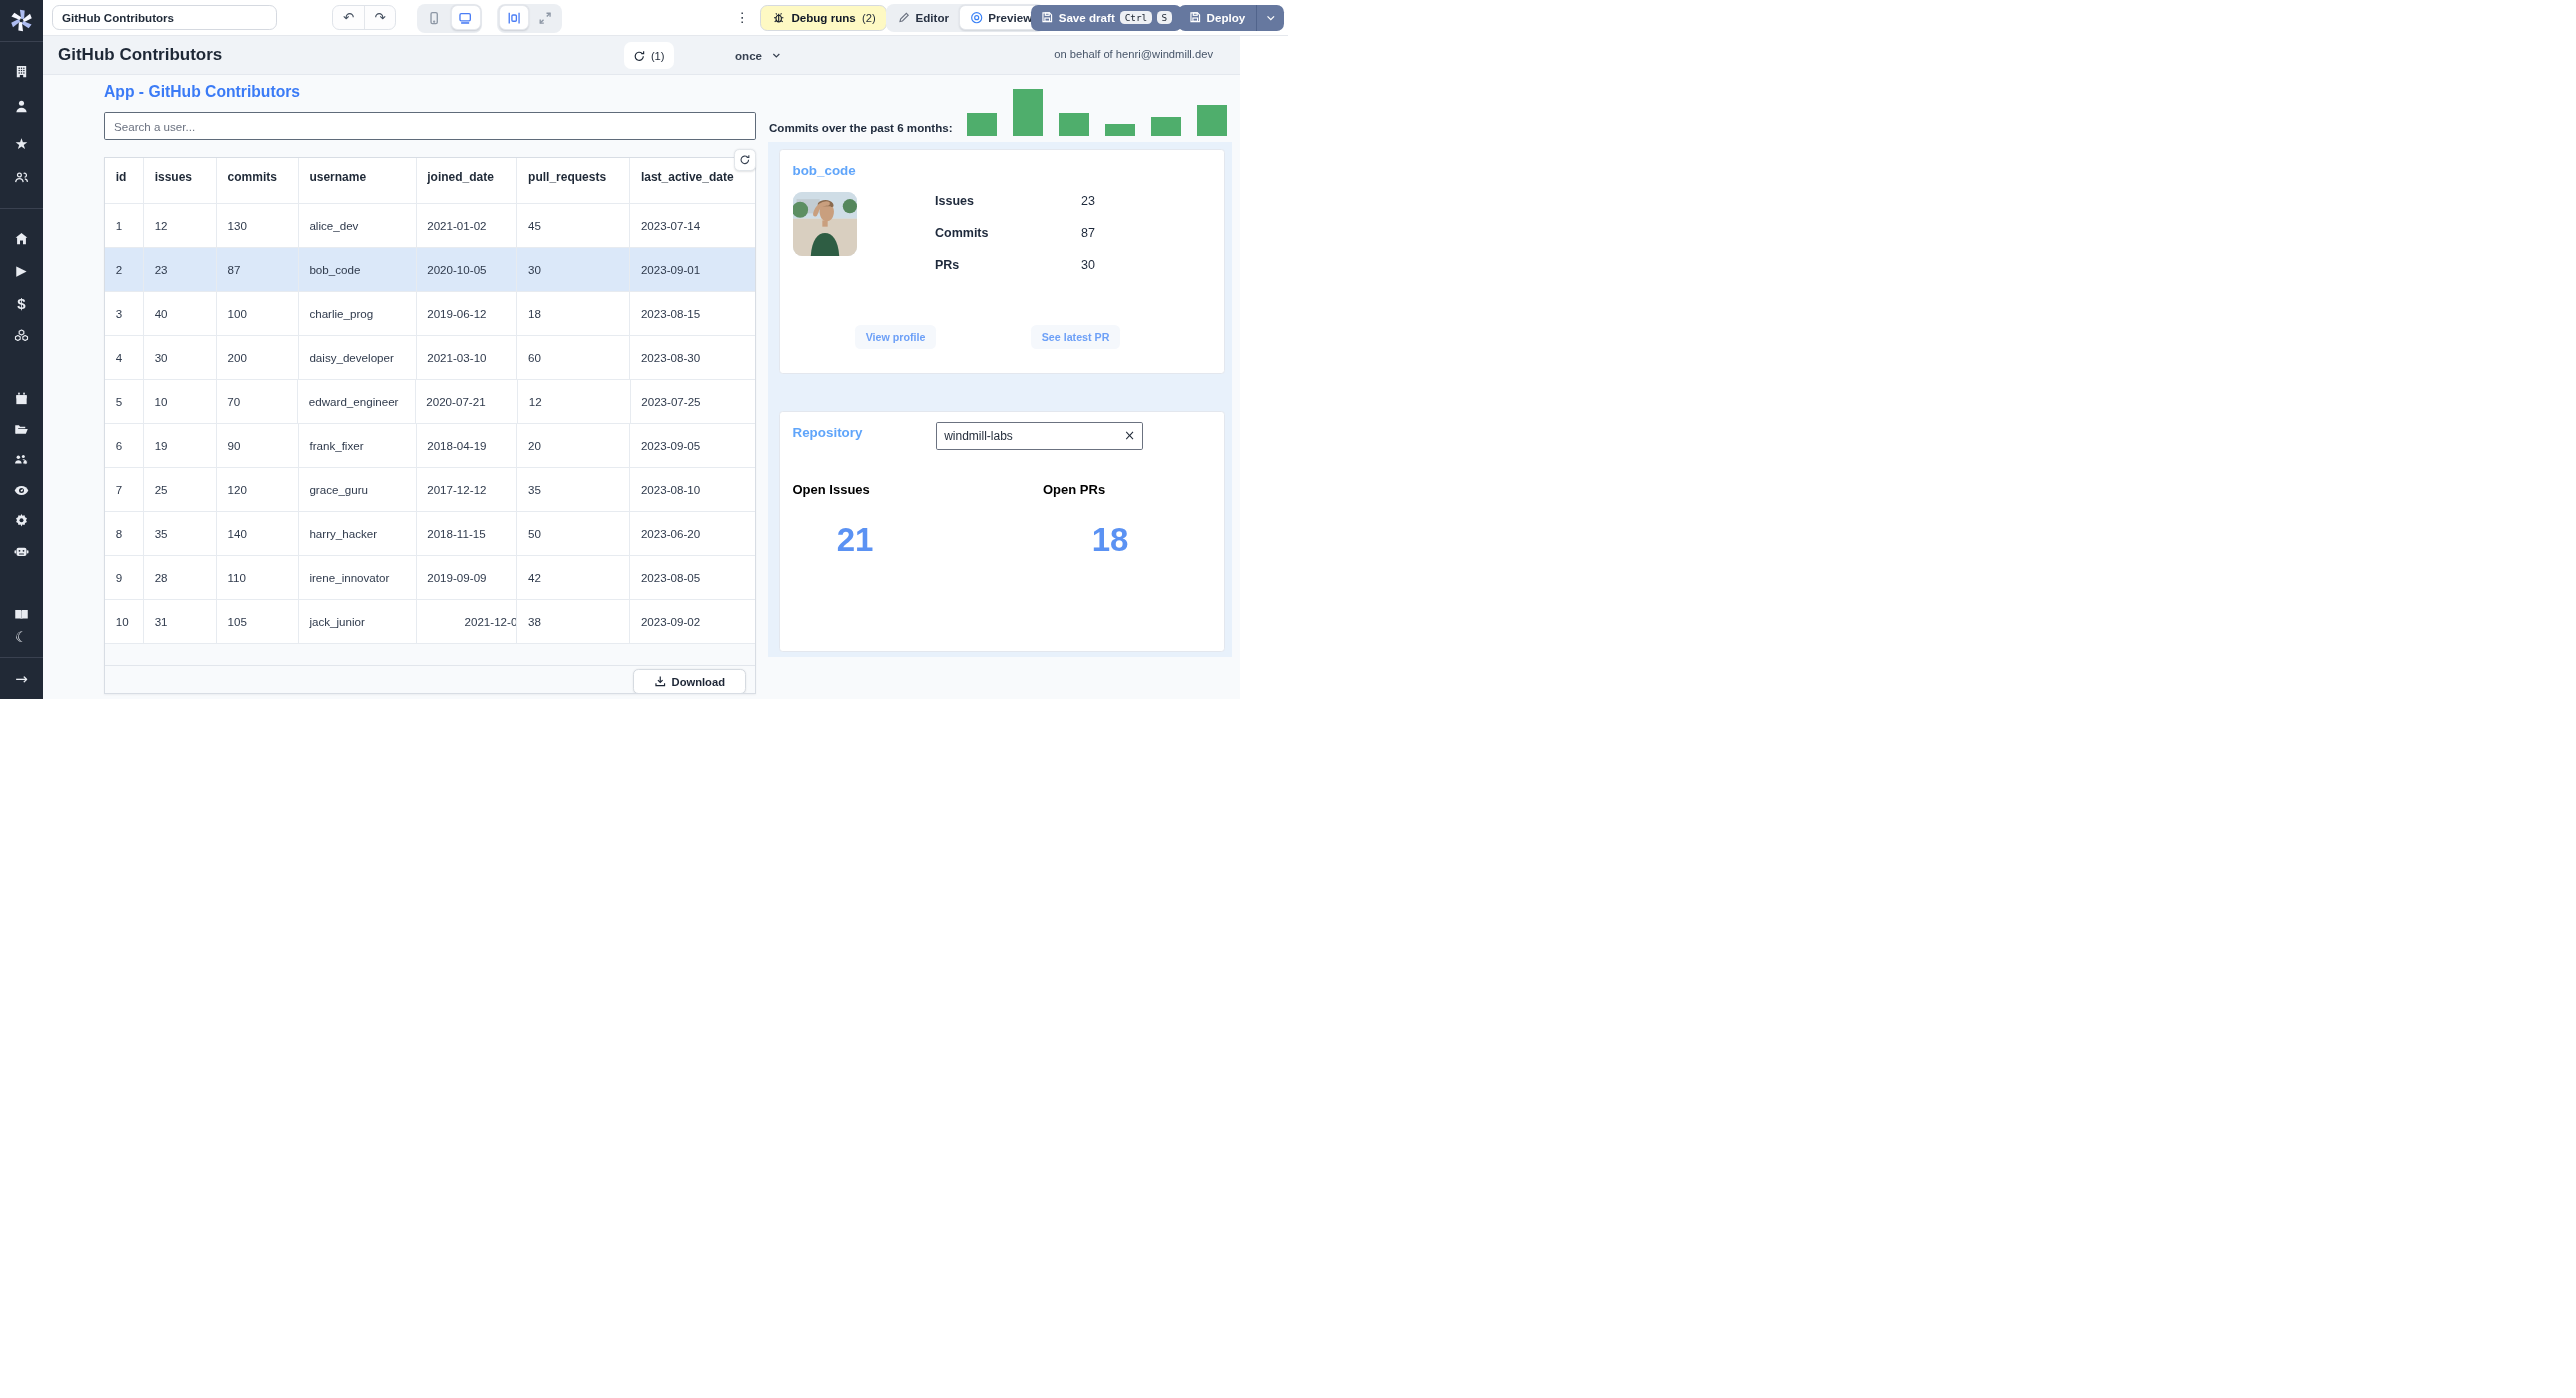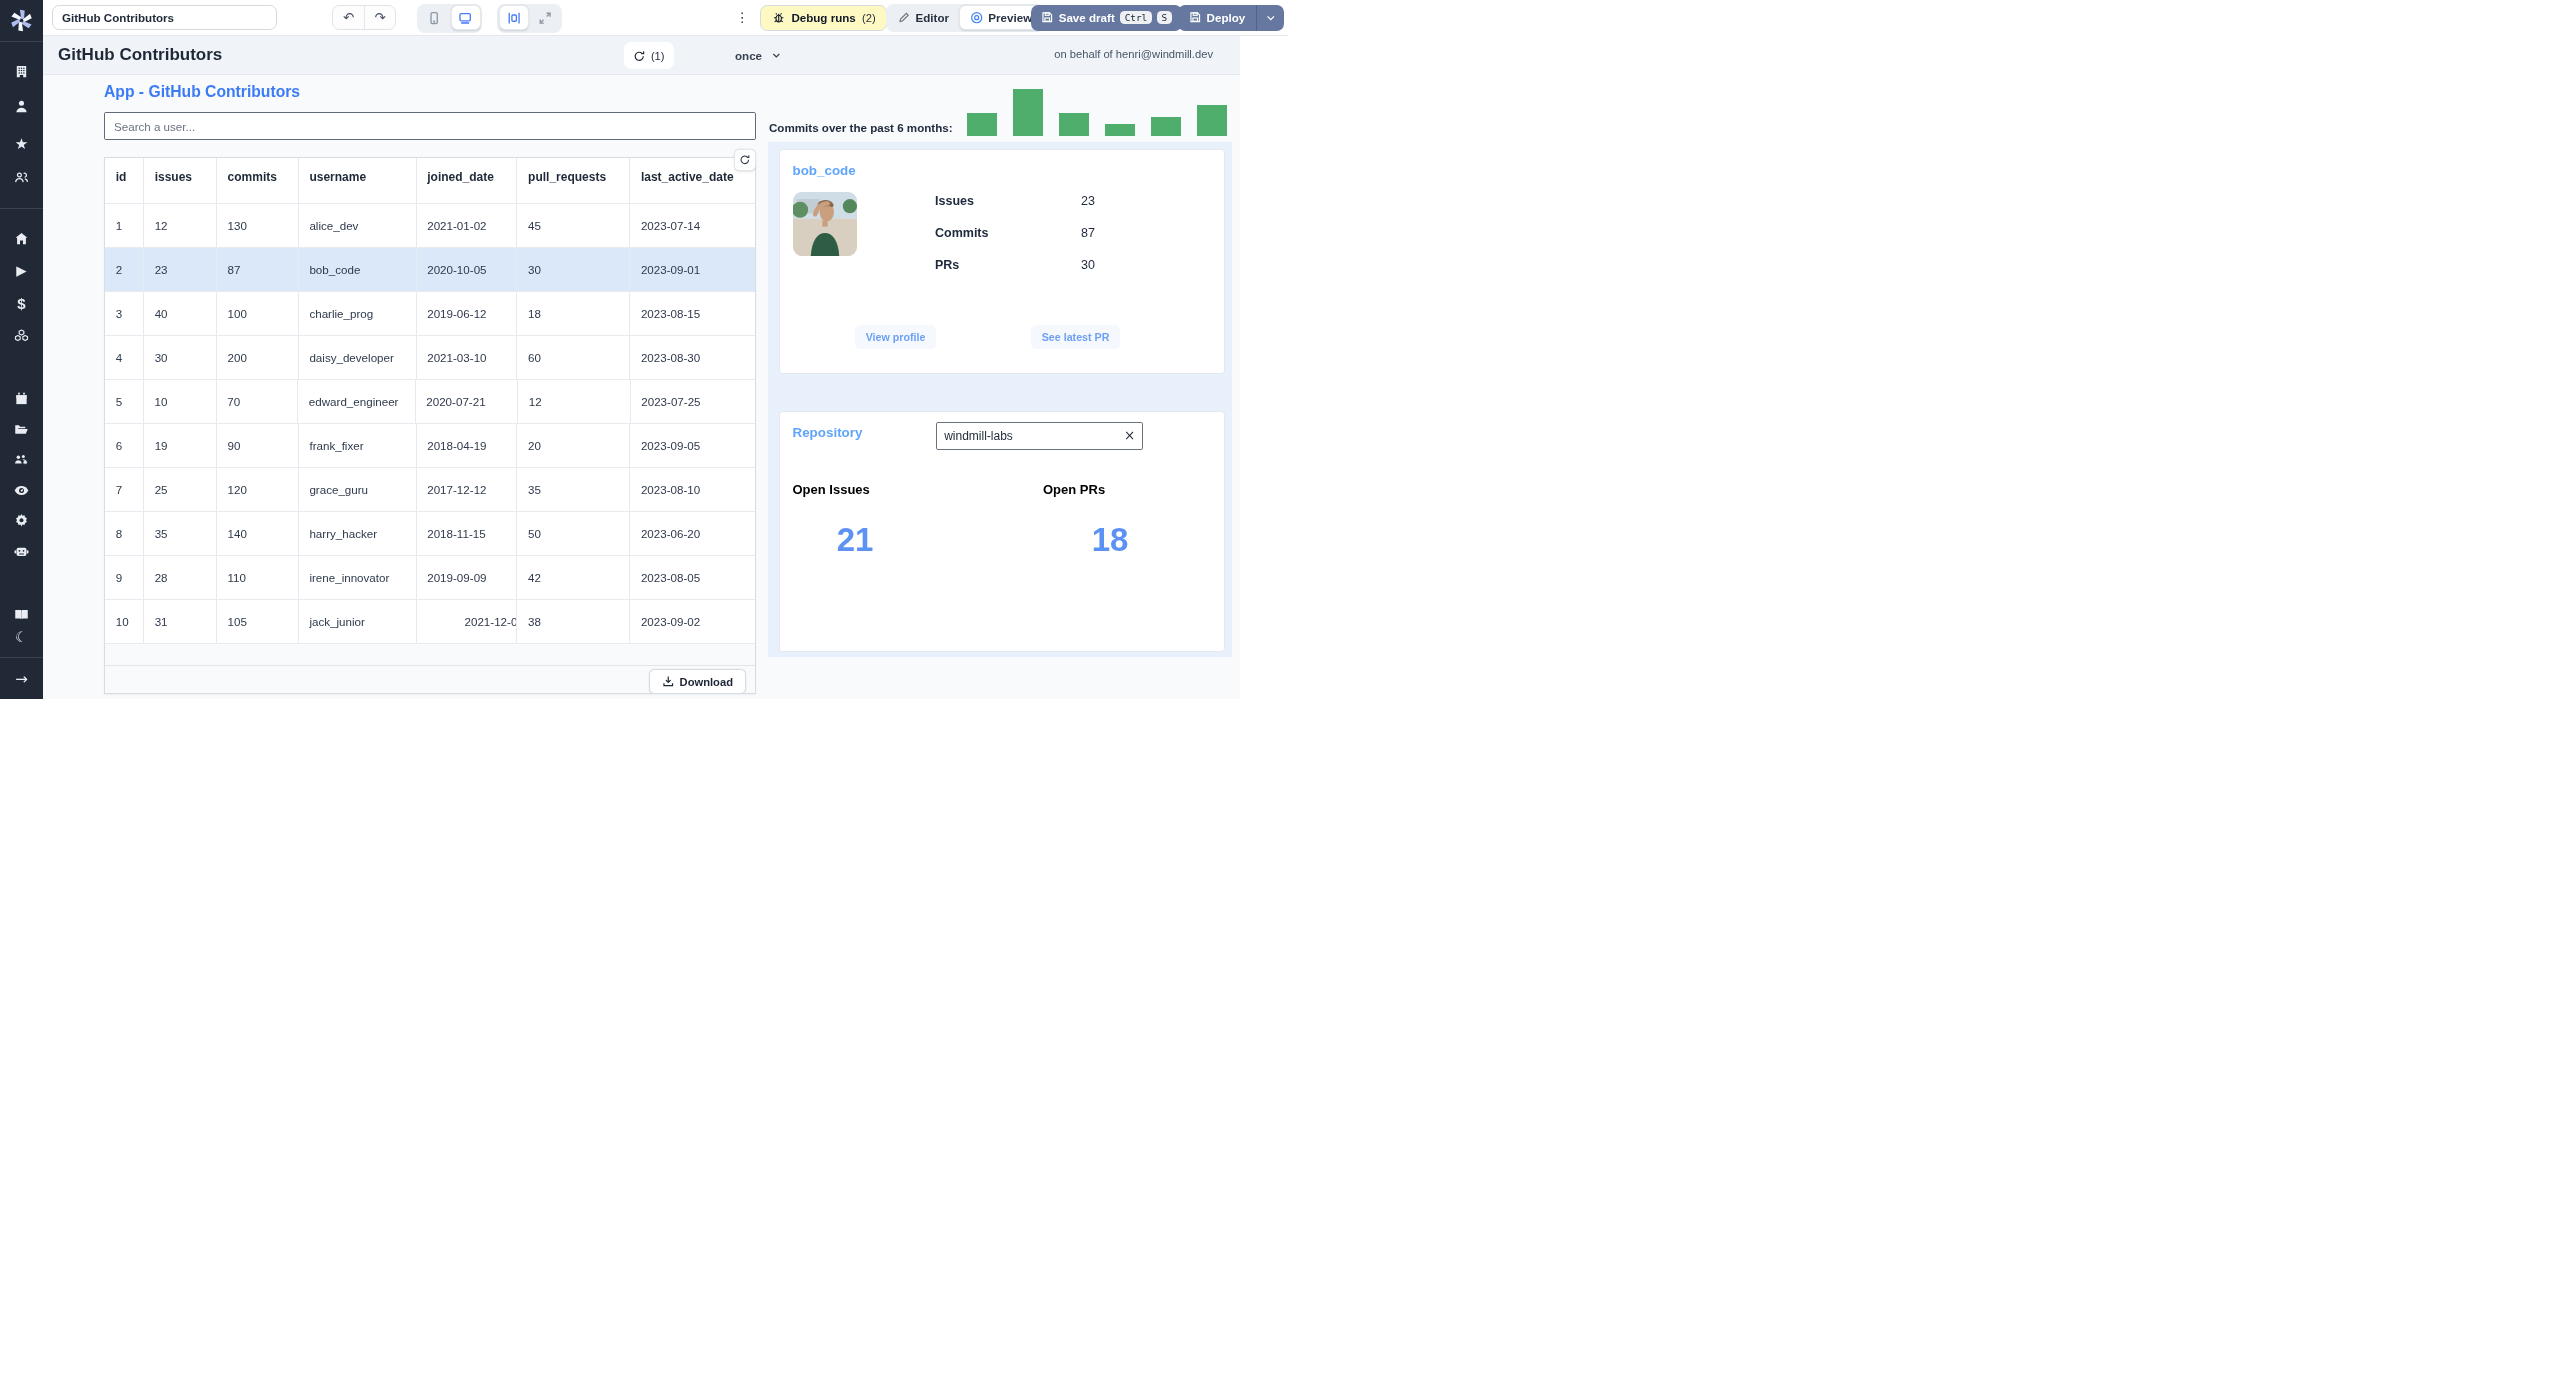--- a/index.html
+++ b/index.html
@@ -82,21 +82,21 @@
   .thead { display:flex; height:45px; background:#fff; }
   .th { font-size:12px; font-weight:bold; color:#1f2937; padding:11.6px 0 0 10.7px; border-right:0.9px solid #e7ebf0; }
   .th:last-child { border-right:none; }
   .tr { display:flex; height:44px; border-top:0.9px solid #e7ebf0; background:#fff; cursor:pointer; }
   .tr.selected { background:#dbe8f9; }
   .td { font-size:11.6px; color:#2f3a4c; display:flex; align-items:center; padding-left:10.7px;
     border-right:0.9px solid #e7ebf0; overflow:hidden; white-space:nowrap; }
   .td:last-child { border-right:none; }
   .tfiller { height:21.5px; border-top:0.9px solid #e7ebf0; background:#f8fafc; }
   .tfoot { position:relative; height:32px; border-top:0.9px solid #e2e6ec; background:#f8fafc; }
-  .dl-btn { position:absolute; right:9px; top:3.6px; height:25px; padding:0 12px; background:#fff;
+  .dl-btn { position:absolute; right:9px; top:3.6px; height:25px; padding:0 20px; background:#fff;
     border:0.9px solid #d6dbe1; border-radius:5.4px; box-shadow:0 0.9px 1.8px rgba(16,24,40,.1); display:flex;
     align-items:center; gap:5.4px; font-size:11.2px; font-weight:bold; color:#1c2535; cursor:pointer; }
   .tbl-refresh { position:absolute; left:691px; top:74px; width:22.4px; height:22.4px; background:#fff;
     border:0.9px solid #e2e6ea; border-radius:5.4px; box-shadow:0 0.9px 1.8px rgba(16,24,40,.12); display:flex;
     align-items:center; justify-content:center; color:#374151; cursor:pointer; z-index:5; }
 
   
   .chart-label { position:absolute; left:726px; top:46px; font-size:11.6px; font-weight:bold; color:#1e293b; }
   .bars { position:absolute; left:924px; top:12.5px; width:304px; height:48px; display:flex;
     align-items:flex-end; gap:16.5px; }

